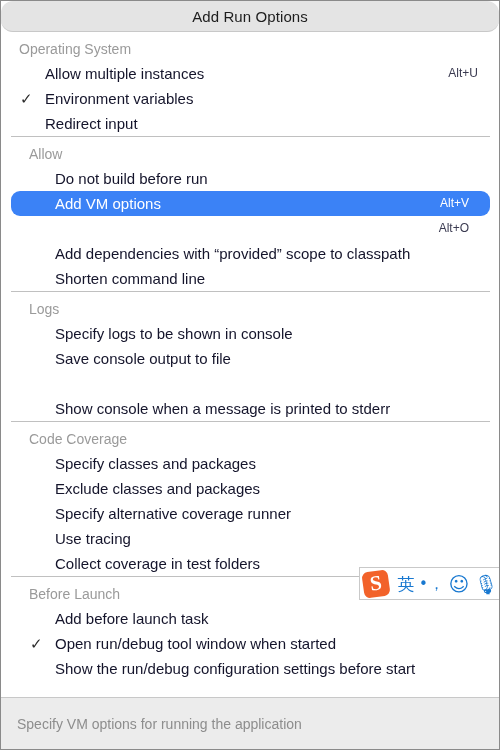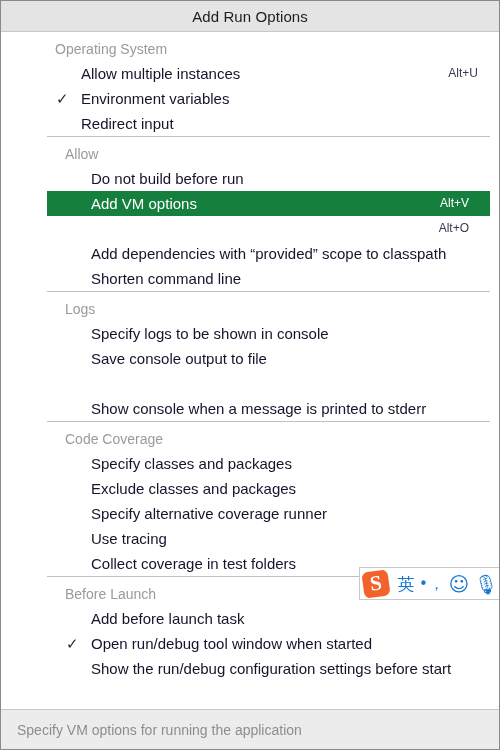--- a/index.html
+++ b/index.html
@@ -22,37 +22,37 @@
 
   
   .titlebar {
     height: 31px;
     box-sizing: border-box;
     background: #e4e4e4;
     border-bottom: 1px solid #c8c8c8;
     display: flex;
     align-items: center;
     justify-content: center;
+    border-radius: 12px;
   }
   .titlebar-text {
     font-size: 15px;
     color: #1d1d1d;
     letter-spacing: .1px;
   }
 
   
   .menu-body {
     position: absolute;
     top: 31px;
     left: 0;
     right: 0;
     bottom: 40px;
     background: #ffffff;
     overflow: hidden;
-    padding-left: 36px;
   }
   .group {
     padding: 0;
   }
   .group + .group {
     border-top: 1px solid #c0c0c0;
     margin: 0 9px 0 10px;
   }
   .group-header {
     font-size: 14px;
@@ -88,35 +88,36 @@
     line-height: 25px;
   }
   .item .shortcut {
     margin-left: auto;
     font-size: 12px;
     color: #3a3a50;
     line-height: 25px;
     padding-right: 1px;
   }
   .item.selected {
-    background: #15803d;
+    background: #3b82f6;
+    border-radius: 9px;
   }
   .item.selected .label,
   .item.selected .shortcut,
   .item.selected .check {
     color: #ffffff;
   }
 
   
   .statusbar {
     position: absolute;
     left: 0;
     right: 0;
     bottom: 0;
-    height: 40px;
+    height: 52px;
     box-sizing: border-box;
     background: #ececec;
     border-top: 1px solid #c8c8c8;
     display: flex;
     align-items: center;
   }
   .statusbar-text {
     font-size: 14px;
     color: #8d8d8d;
     padding-left: 16px;

